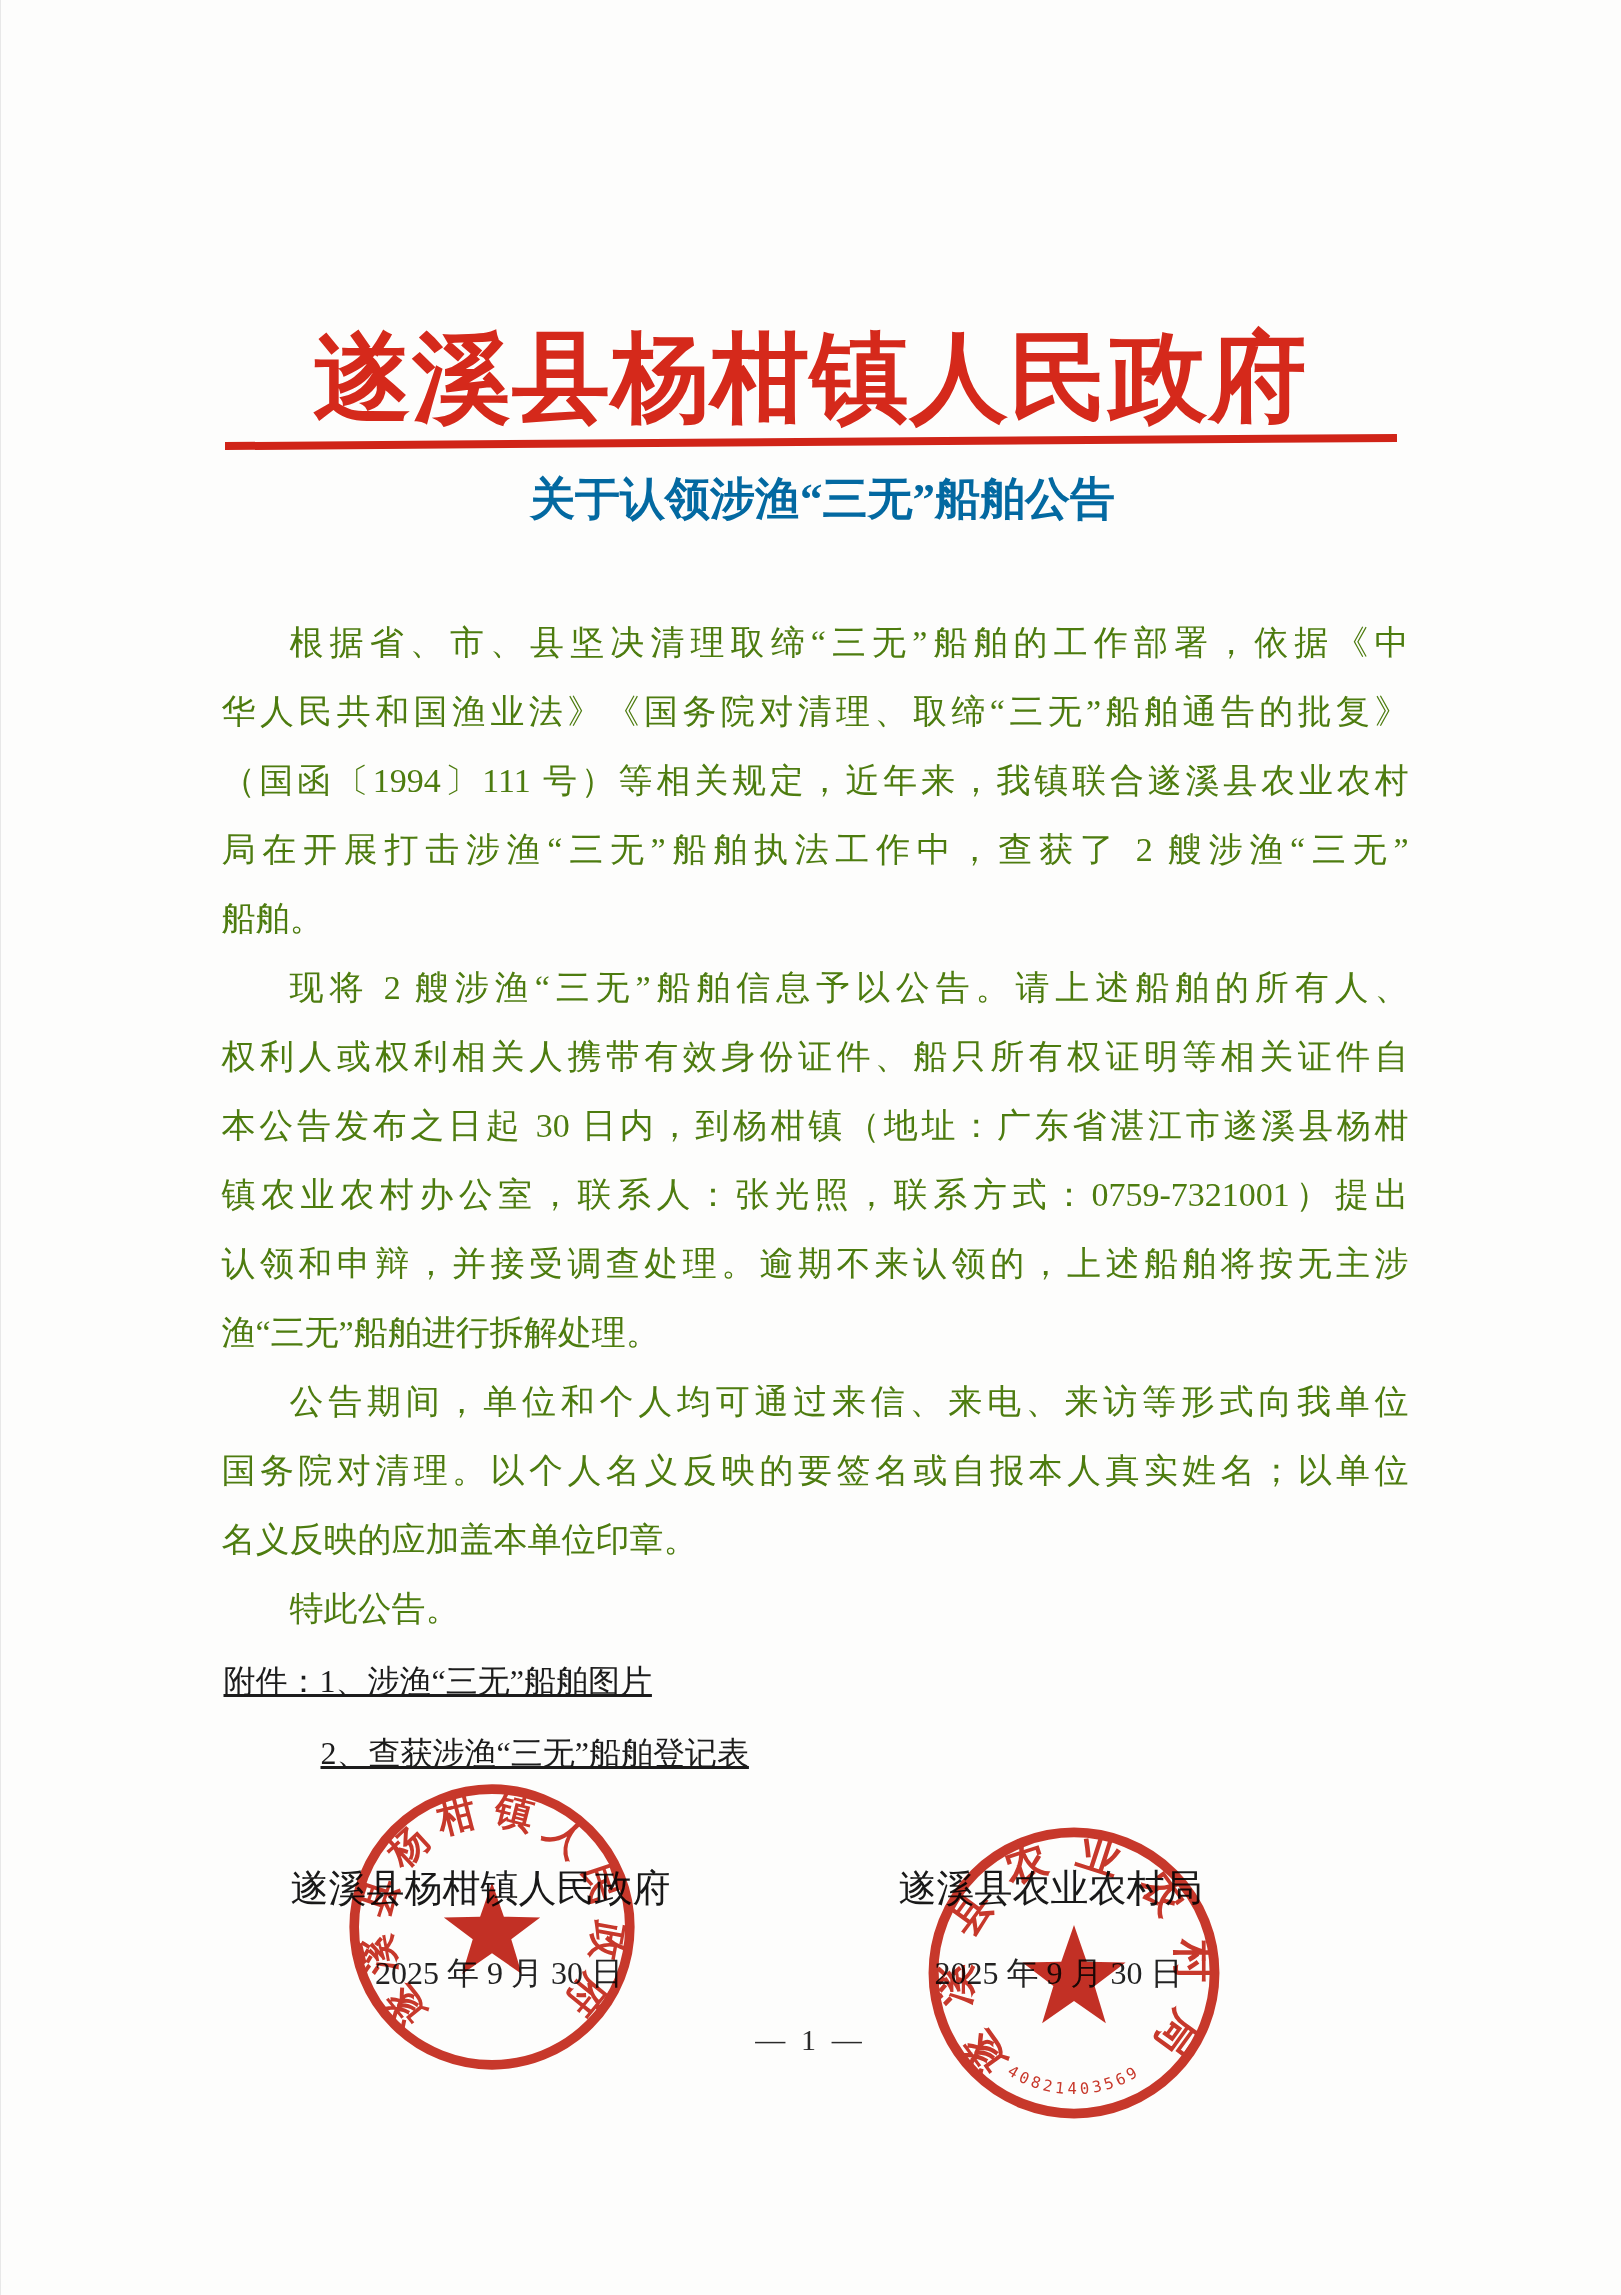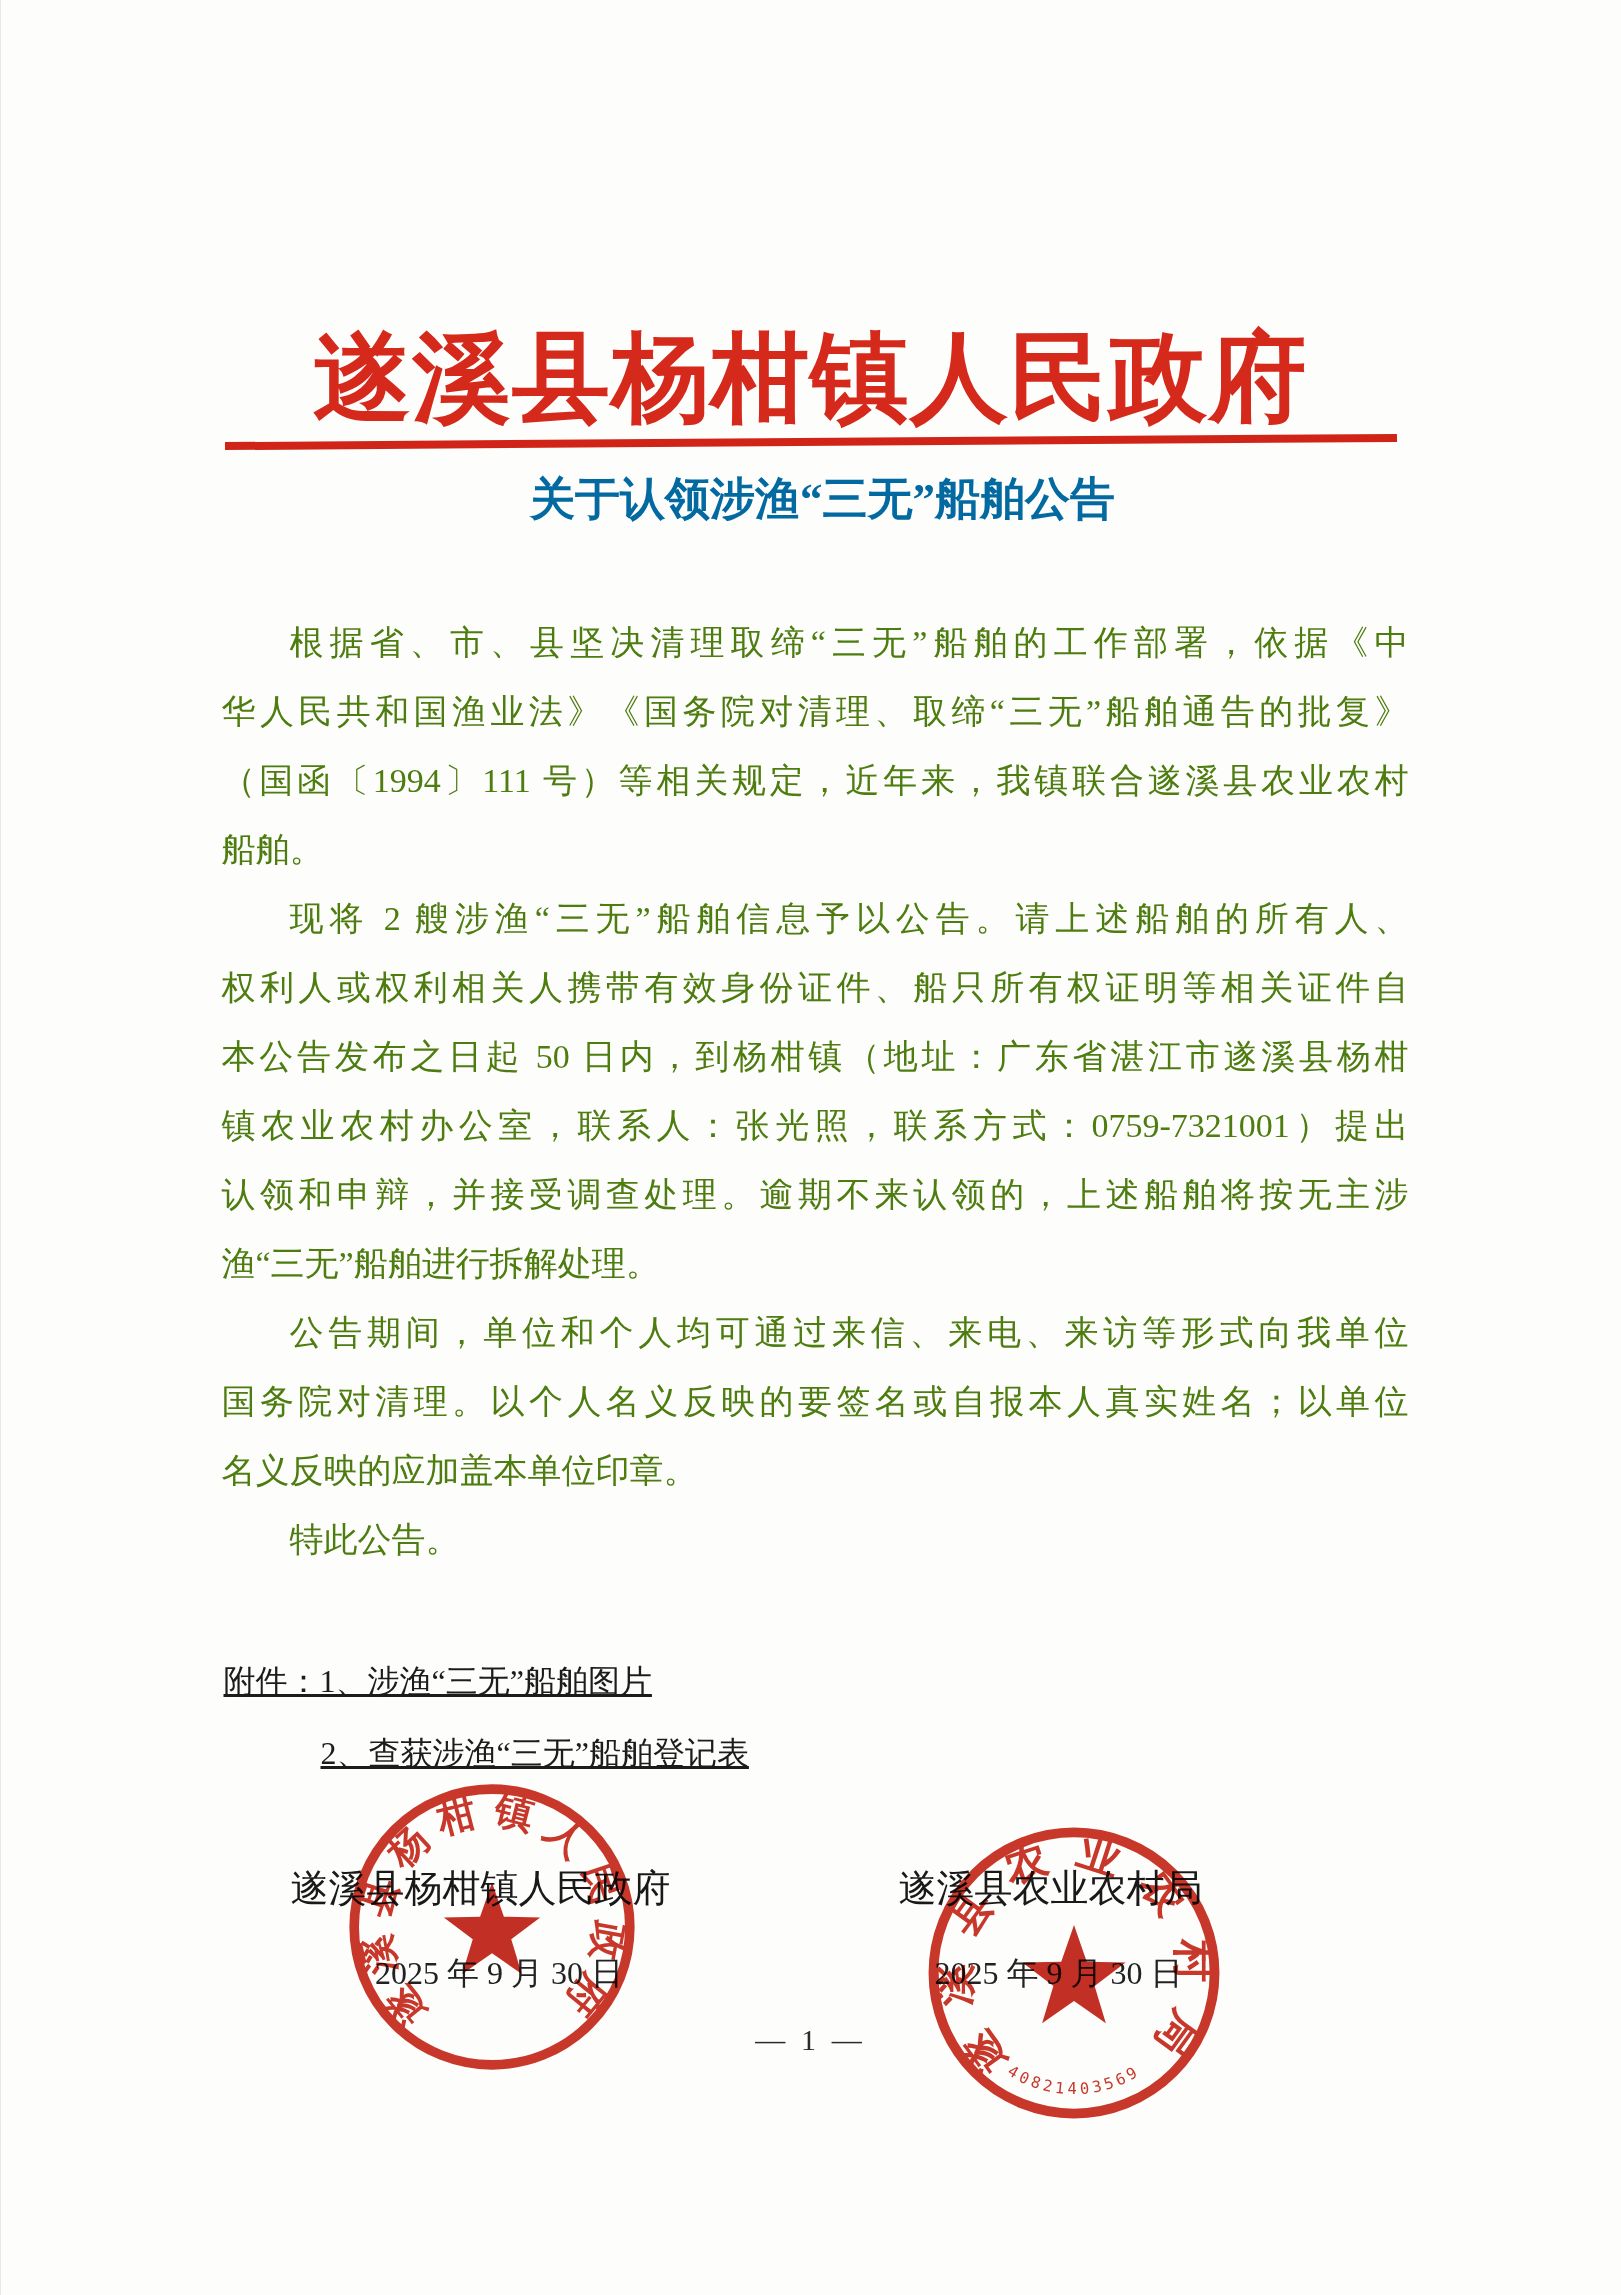--- a/index.html
+++ b/index.html
@@ -81,24 +81,25 @@
 <div class="page">
 
   <h1 class="agency">遂溪县杨柑镇人民政府</h1>
   <div class="red-rule"></div>
   <h2 class="doc-title">关于认领涉渔“三无”船舶公告</h2>
 
   <main class="body-text">
     <div class="line indent fill">根据省、市、县坚决清理取缔“三无”船舶的工作部署，依据《中</div>
     <div class="line fill">华人民共和国渔业法》《国务院对清理、取缔“三无”船舶通告的批复》</div>
     <div class="line fill">（国函〔1994〕111 号）等相关规定，近年来，我镇联合遂溪县农业农村</div>
+    <div class="line fill">局在开展打击涉渔“三无”船舶执法工作中，查获了 2 艘涉渔“三无”</div>
     <div class="line">船舶。</div>
     <div class="line indent fill">现将 2 艘涉渔“三无”船舶信息予以公告。请上述船舶的所有人、</div>
     <div class="line fill">权利人或权利相关人携带有效身份证件、船只所有权证明等相关证件自</div>
-    <div class="line fill">本公告发布之日起 50 日内，到杨柑镇（地址：广东省湛江市遂溪县杨柑</div>
+    <div class="line fill">本公告发布之日起 30 日内，到杨柑镇（地址：广东省湛江市遂溪县杨柑</div>
     <div class="line fill">镇农业农村办公室，联系人：张光照，联系方式：0759-7321001）提出</div>
     <div class="line fill">认领和申辩，并接受调查处理。逾期不来认领的，上述船舶将按无主涉</div>
     <div class="line">渔“三无”船舶进行拆解处理。</div>
     <div class="line indent fill">公告期间，单位和个人均可通过来信、来电、来访等形式向我单位</div>
     <div class="line fill">国务院对清理。以个人名义反映的要签名或自报本人真实姓名；以单位</div>
     <div class="line">名义反映的应加盖本单位印章。</div>
     <div class="line indent">特此公告。</div>
   </main>
 
   <section class="attachments">

